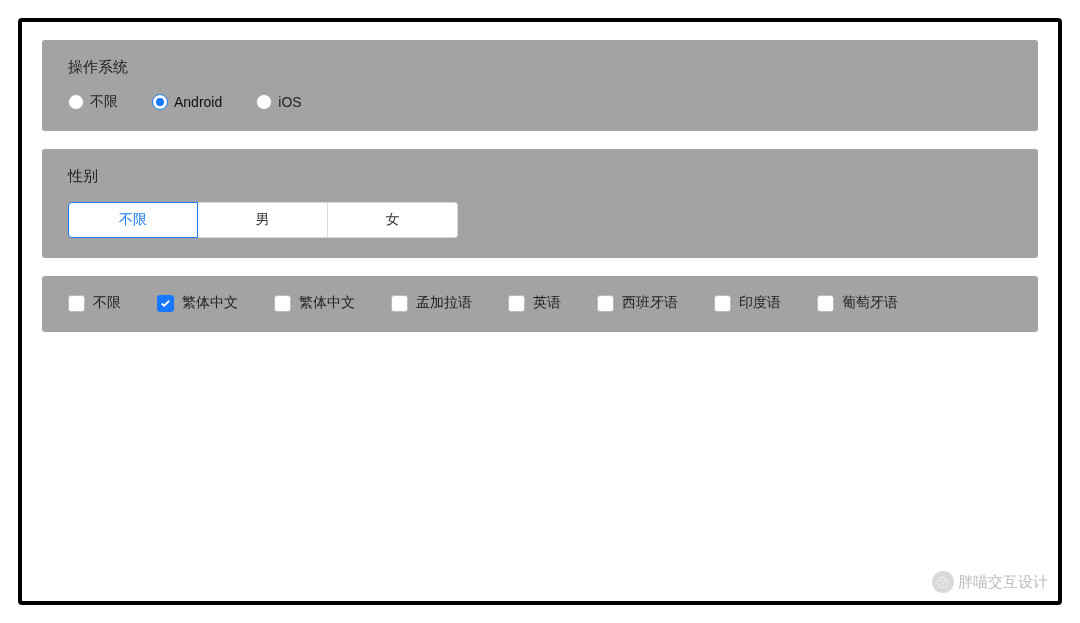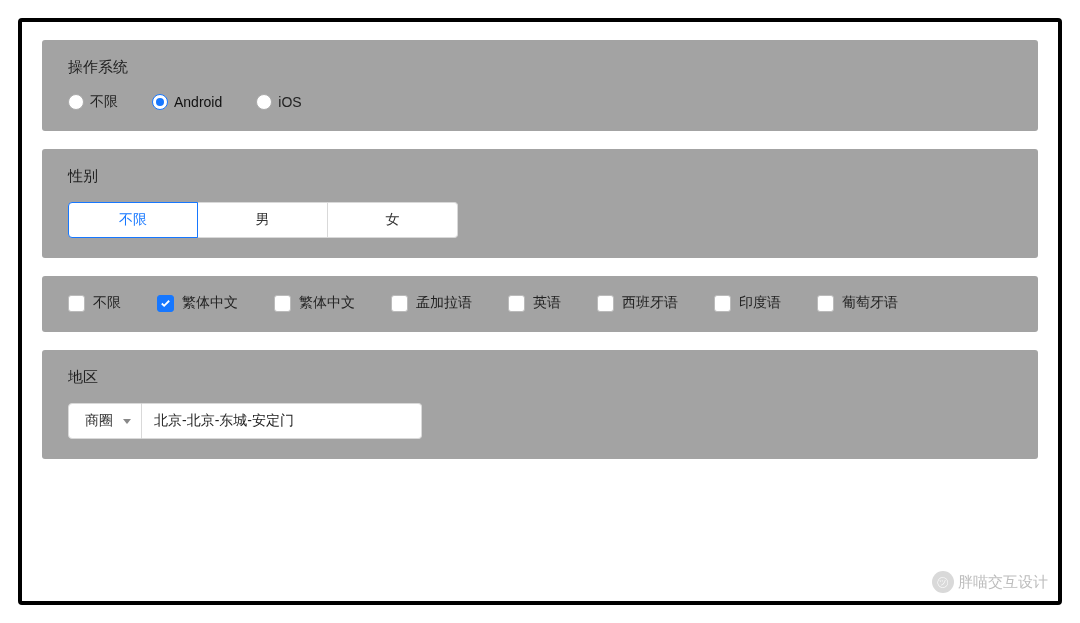--- a/index.html
+++ b/index.html
@@ -164,28 +164,18 @@
             <span>印度语</span>
           </div>
         <div class="check-item">
             <span class="check-box"></span>
             <span>葡萄牙语</span>
           </div>
       </div>
     </div>
   </div>
 
-  <div class="panel" style="margin-bottom:0;">
-    <div class="panel-title">地区</div>
-    <div class="region-row">
-      <div class="region-select">
-        <span>商圈</span>
-        <span class="caret"></span>
-      </div>
-      <input class="region-input" value="北京-北京-东城-安定门" style="">
-    </div>
-  </div>
 
   <div class="watermark">
     <span class="wm-icon">㋡</span>
     <span>胖喵交互设计</span>
   </div>
 </div>
 
 </body></html>

